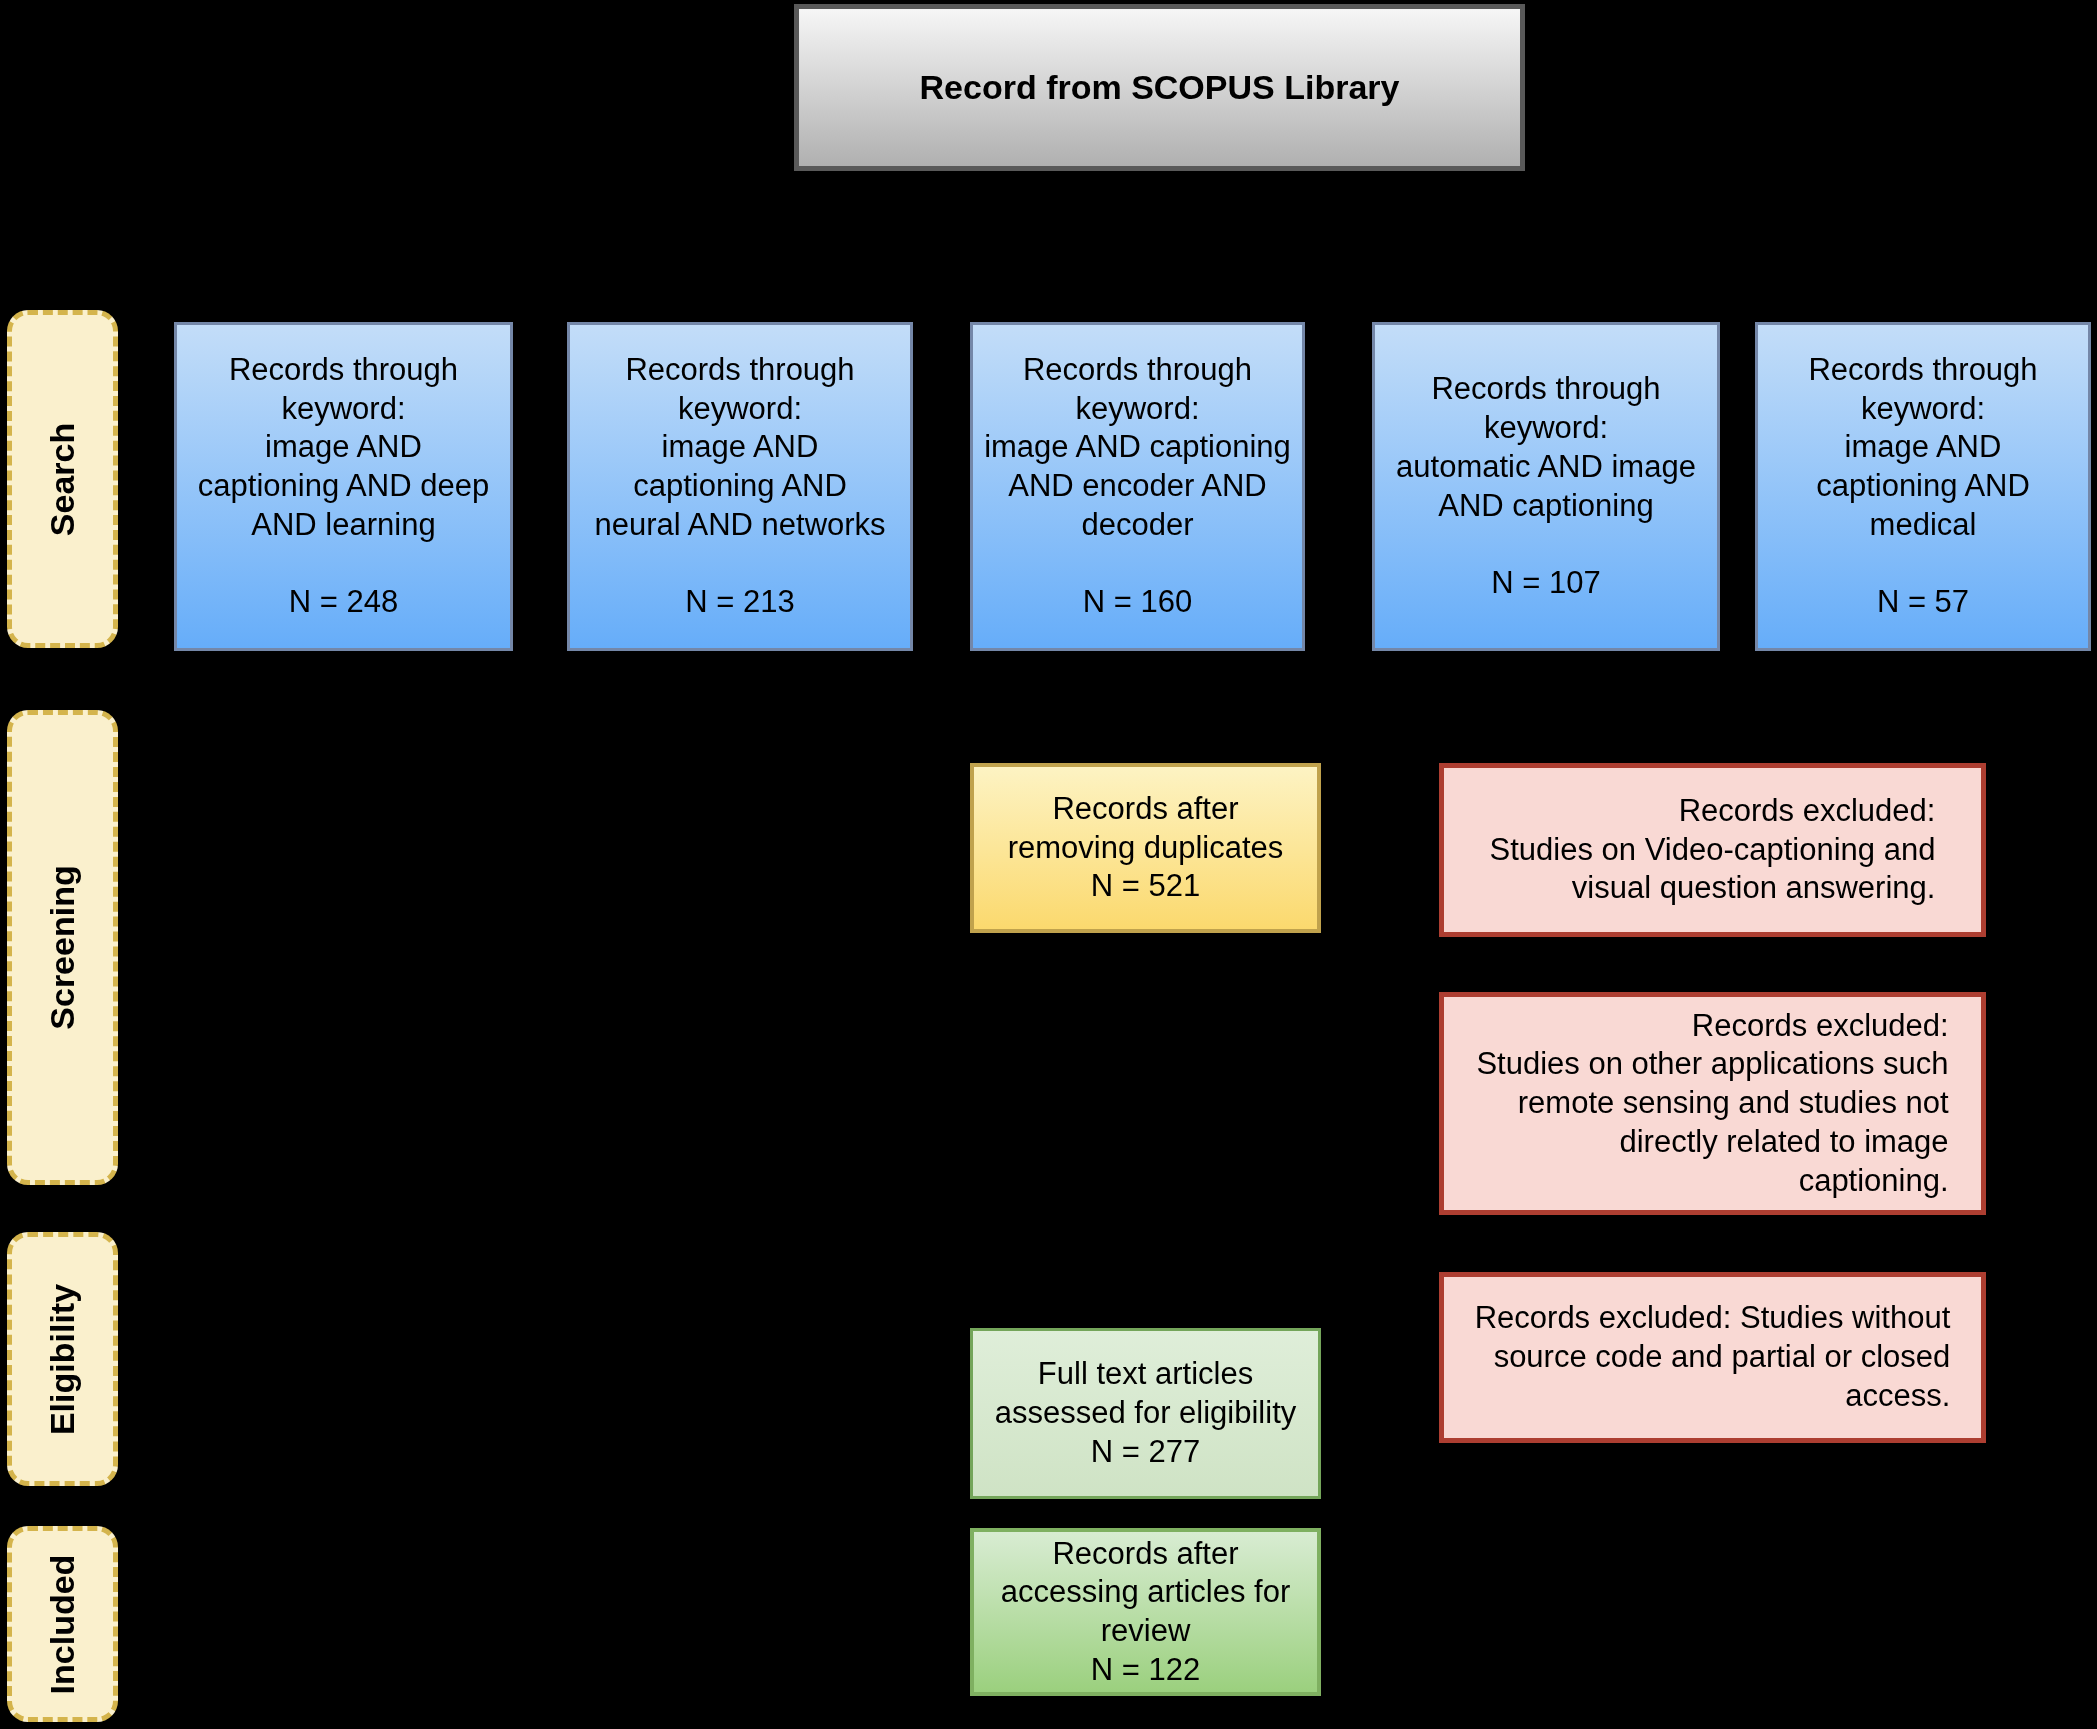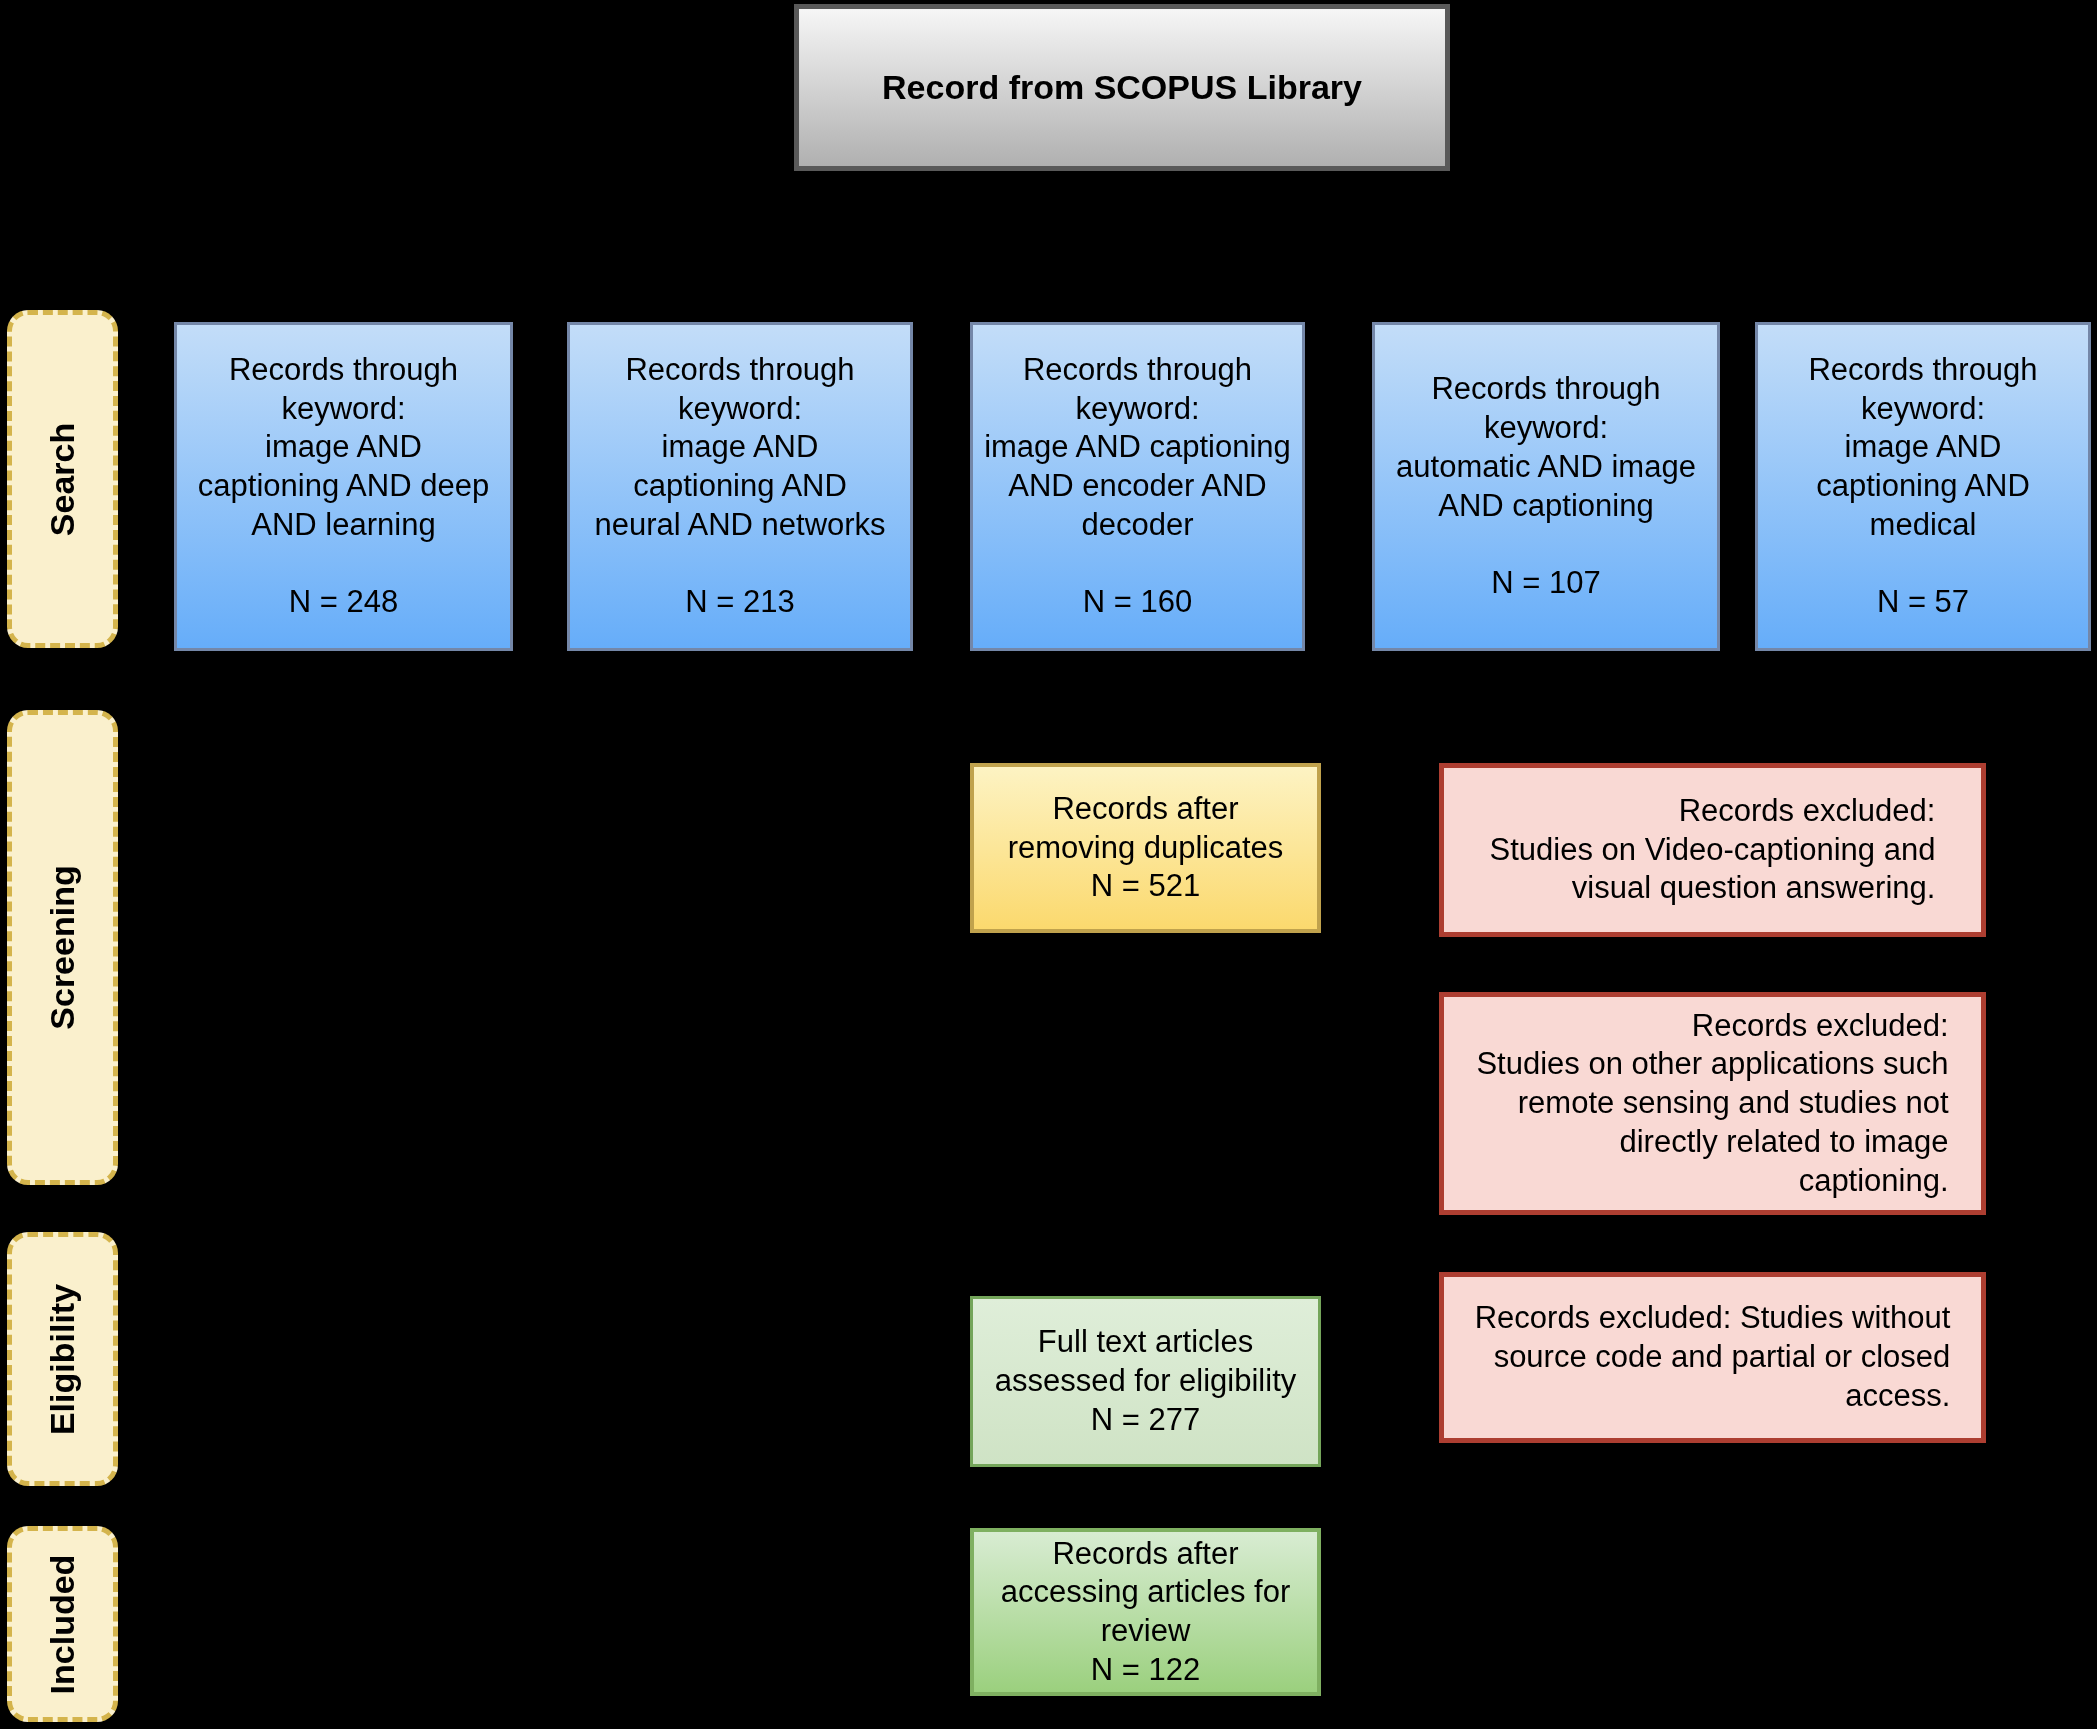--- a/index.html
+++ b/index.html
@@ -63,21 +63,21 @@
     transform:rotate(-90deg);
     white-space:nowrap;
     font-weight:bold;font-size:34px;color:var(--text);
   }
 </style>
 </head>
 <body>
 
 <div class="canvas">
 
-  <div class="box gray" style="left:794px;top:3.5px;width:656px;height:167px">Record from SCOPUS Library</div>
+  <div class="box gray" style="left:794px;top:3.5px;width:731px;height:167px">Record from SCOPUS Library</div>
 
   <div class="stage" style="left:7px;top:310px;width:111px;height:338px">
     <span>Search</span>
   </div>
   <div class="stage" style="left:7px;top:710px;width:111px;height:475px">
     <span>Screening</span>
   </div>
   <div class="stage" style="left:7px;top:1232px;width:111px;height:254px">
     <span>Eligibility</span>
   </div>
@@ -117,21 +117,21 @@
 image AND
 captioning AND
 medical
 
 N = 57</div>
 
   <div class="box yellow" style="left:970px;top:763px;width:351px;height:170px">Records after
 removing duplicates
 N = 521</div>
 
-  <div class="box greenlight" style="left:970px;top:1296px;width:351px;height:171px">Full text articles
+  <div class="box greenlight" style="left:970px;top:1328px;width:351px;height:171px">Full text articles
 assessed for eligibility
 N = 277</div>
   <div class="box green" style="left:970px;top:1528px;width:351px;height:168px">Records after
 accessing articles for
 review
 N = 122</div>
 
   <div class="box pink" style="left:1439px;top:763px;width:547px;height:174px">Records excluded:
 Studies on Video-captioning and
 visual question answering.</div>

